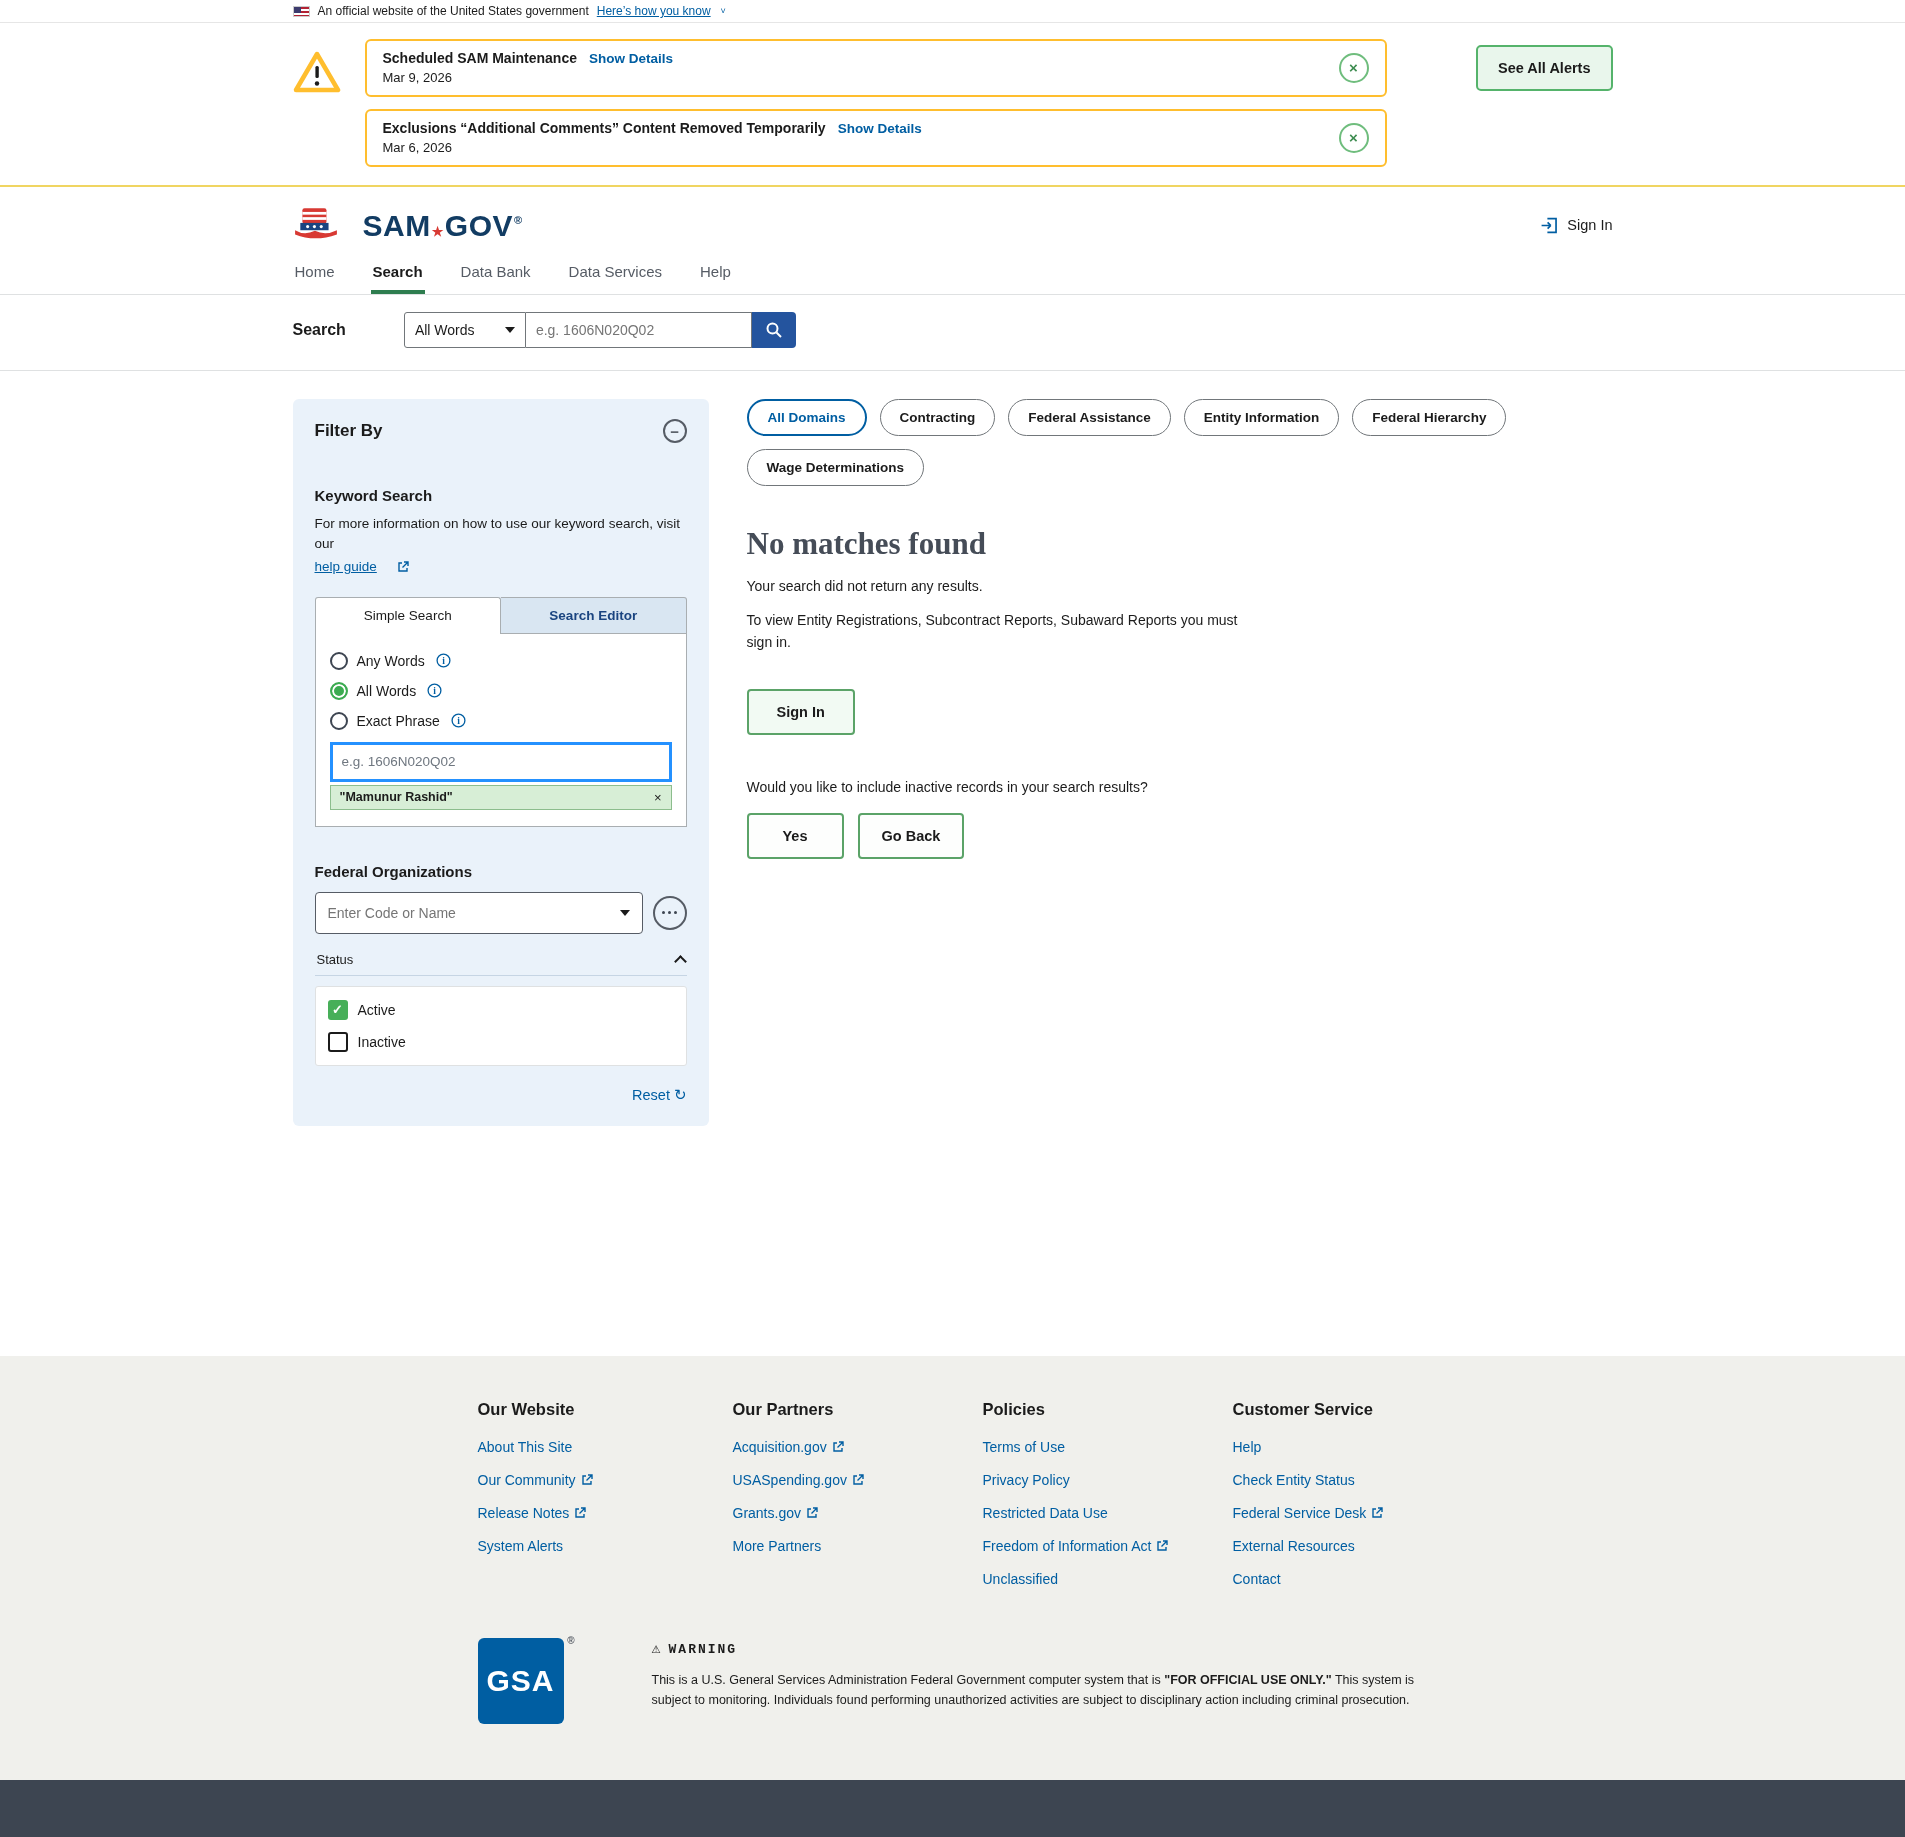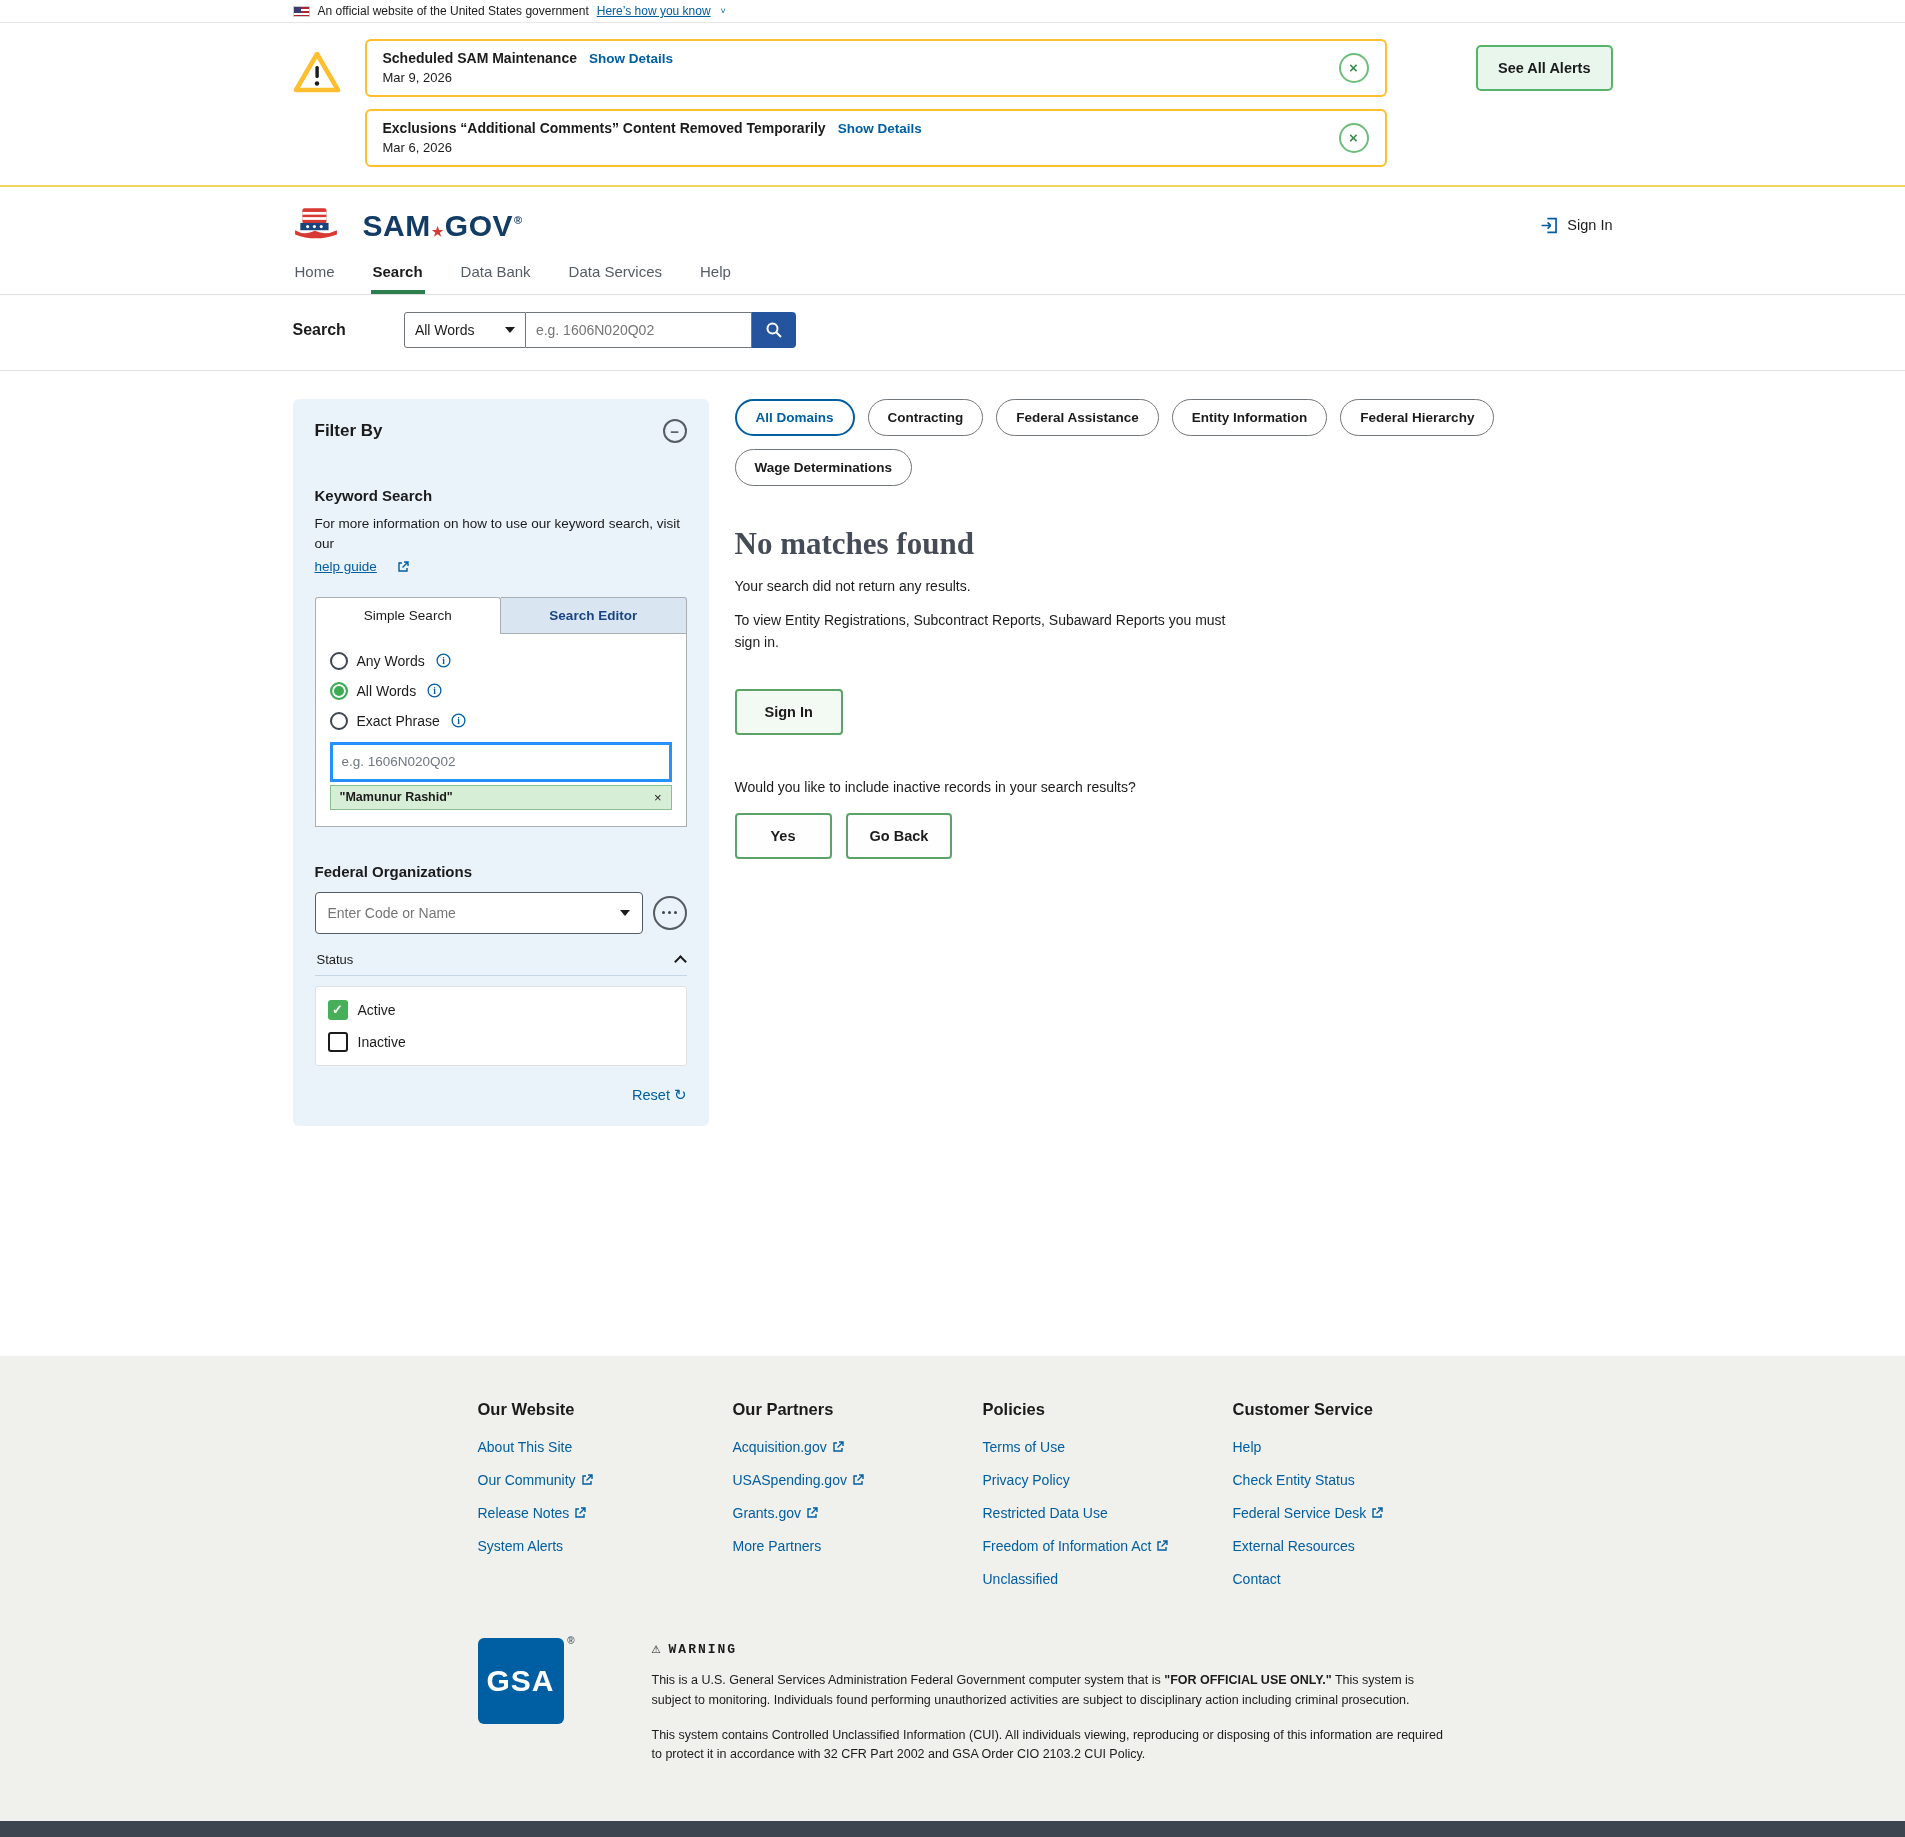--- a/index.html
+++ b/index.html
@@ -90,21 +90,21 @@
   .check-row { display: flex; align-items: center; gap: 10px; font-size: 14px; }
   .check-row + .check-row { margin-top: 12px; }
   .checkbox { width: 20px; height: 20px; border-radius: 3px; flex: none; display: flex; align-items: center; justify-content: center; }
   .checkbox.checked { background: #47af59; color: #fff; font-size: 13px; font-weight: bold; }
   .checkbox.unchecked { background: #fff; border: 2px solid #1b1b1b; }
   .reset-row { margin-top: 20px; display: flex; justify-content: flex-end; align-items: center; gap: 4px; }
   .reset-link { color: #005ea2; font-size: 14.5px; cursor: pointer; }
   .reset-icon { color: #005ea2; font-size: 15px; }
 
   
-  .results { flex: 1; margin-left: 26px; }
+  .results { flex: 1; margin-left: 38px; }
   .pills { display: flex; gap: 13px; flex-wrap: wrap; }
   .pill { height: 37px; padding: 0 19px; border-radius: 19px; border: 1px solid #71767a; background: #fff; font-size: 13.5px; font-weight: bold; color: #1b1b1b; display: flex; align-items: center; cursor: pointer; font-family: inherit; }
   .pill.active { border: 2px solid #005ea2; color: #005ea2; }
   .no-matches { margin: 40px 0 0; font-family: "Liberation Serif", serif; font-size: 31px; font-weight: bold; color: #454c57; }
   .msg1 { margin-top: 16px; font-size: 14px; }
   .msg2 { margin-top: 16px; font-size: 14px; max-width: 505px; line-height: 1.55; }
   .signin-btn { margin-top: 22px; background: #f2faf3; border: 2px solid #5ba368; border-radius: 4px; padding: 13px 28px; font-weight: bold; font-size: 14.5px; color: #1b1b1b; cursor: pointer; font-family: inherit; }
   .inactive-q { margin-top: 44px; font-size: 14px; }
   .btn-row { margin-top: 18px; display: flex; gap: 14px; }
   .green-btn { background: #fdfefd; border: 2px solid #5ba368; border-radius: 4px; padding: 13px 0; width: 97px; font-weight: bold; font-size: 14.5px; color: #1b1b1b; cursor: pointer; font-family: inherit; }
@@ -464,21 +464,20 @@
       <div class="gsa-logo">
         <span>GSA</span>
         <span class="gsa-reg">®</span>
       </div>
       <div class="warning-block">
         <div class="warning-title-row">
           <span class="warning-tri">⚠</span>
           <span>WARNING</span>
         </div>
         <p><span>This is a U.S. General Services Administration Federal Government computer system that is </span><b>"FOR OFFICIAL USE ONLY."</b><span> This system is subject to monitoring. Individuals found performing unauthorized activities are subject to disciplinary action including criminal prosecution.</span></p>
-        <p>This system contains Controlled Unclassified Information (CUI). All individuals viewing, reproducing or disposing of this information are required to protect it in accordance with 32 CFR Part 2002 and GSA Order CIO 2103.2 CUI Policy.</p>
       </div>
     </div>
   </div>
 </footer>
 
 <footer class="footer-dark">
   
 </footer>
 
 </body></html>

